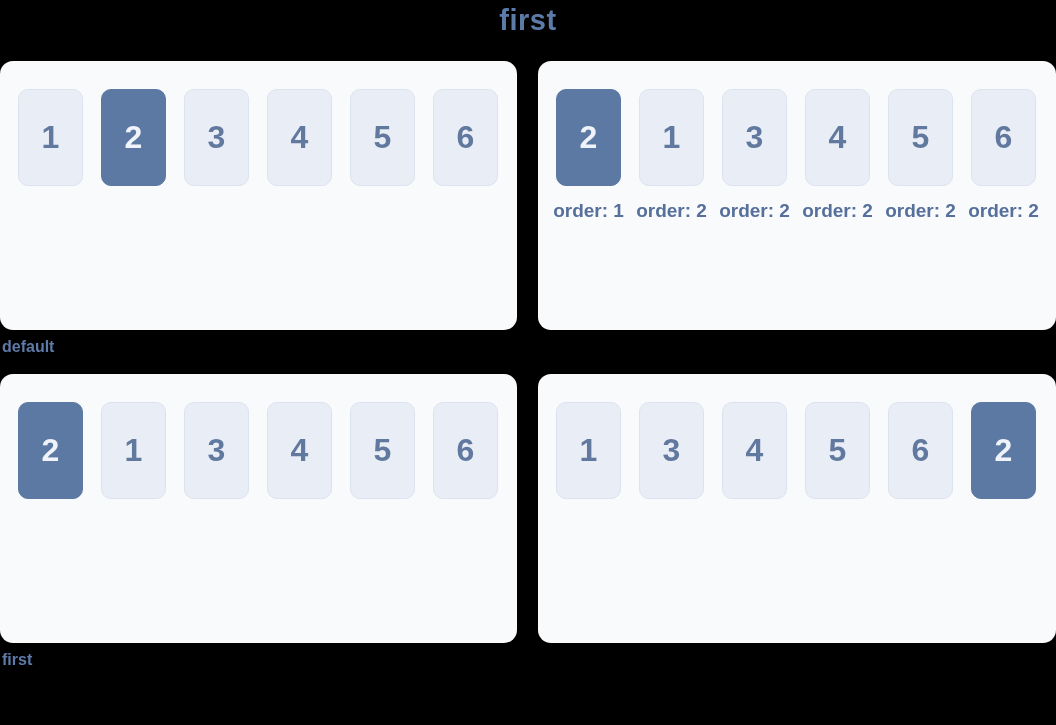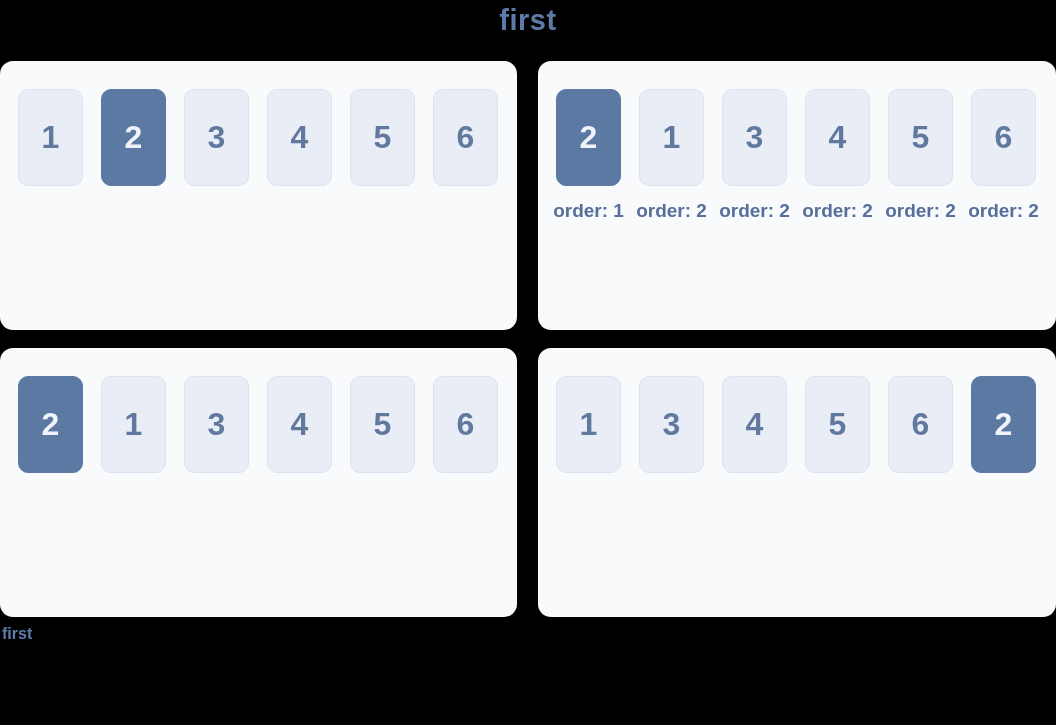--- a/index.html
+++ b/index.html
@@ -112,20 +112,21 @@
       </div>
       <div class="item">
         <div class="box">5</div>
 
       </div>
       <div class="item">
         <div class="box">6</div>
 
       </div>
     </div>
+    <div class="caption">default</div>
   </div>
 
   <div class="cell">
     <div class="panel">
       <div class="item">
         <div class="box hl">2</div>
         <div class="item-label">order: 1</div>
       </div>
       <div class="item">
         <div class="box">1</div>

